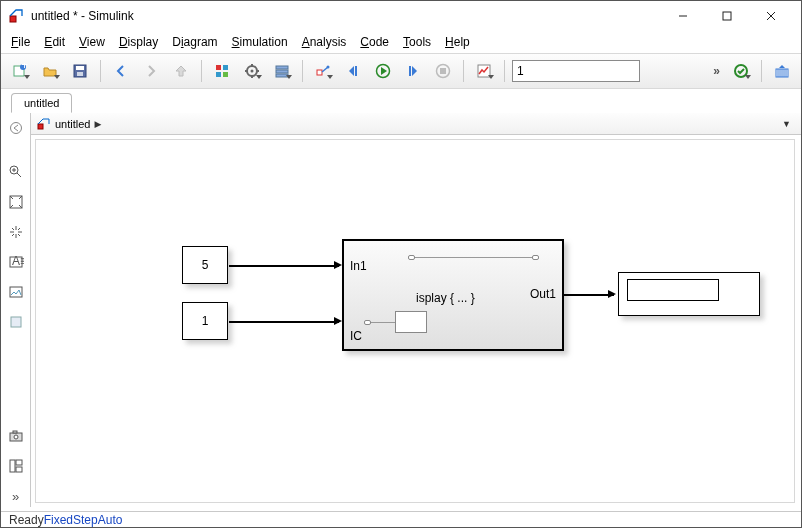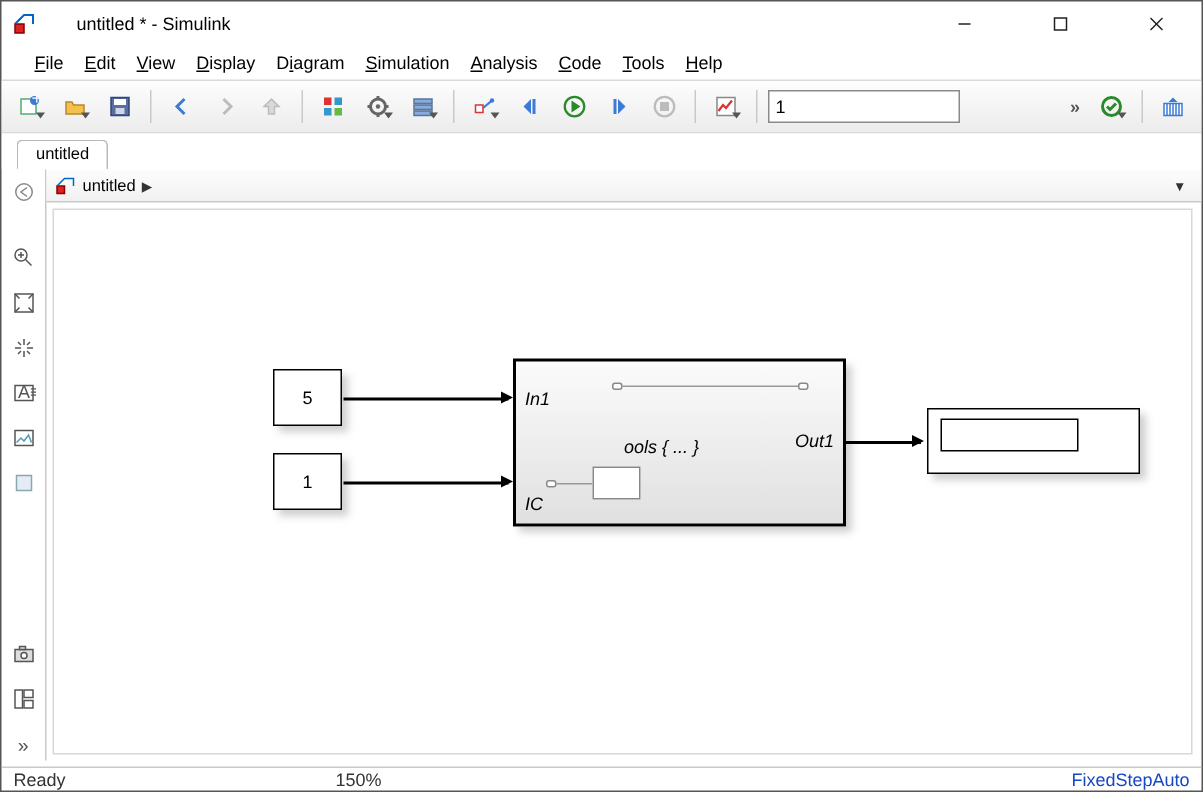--- a/index.html
+++ b/index.html
@@ -1,27 +1,27 @@
 <!DOCTYPE html>
 <html><head>
 <meta charset="utf-8">
 <style>
 * { box-sizing: border-box; margin: 0; padding: 0; font-family: "Segoe UI", Tahoma, sans-serif; font-size: 12px; }
 body { width: 802px; height: 528px; background: #fff; border: 1px solid #555; position: relative; overflow: hidden; }
 
 
-.titlebar { height: 30px; display: flex; align-items: center; padding: 0 8px; gap: 20px; }
+.titlebar { height: 30px; display: flex; align-items: center; padding: 0 8px; }
 .titlebar .app-icon { width: 16px; height: 16px; margin-right: 6px; position: relative; }
 .titlebar .app-icon svg { width: 16px; height: 16px; }
 .titlebar .title { flex: 1; }
 .winbtn { width: 44px; height: 28px; display: flex; align-items: center; justify-content: center; }
 .winbtn svg { width: 10px; height: 10px; }
 
 
-.menubar { height: 22px; display: flex; align-items: center; padding: 0 22px; gap: 14px; }
+.menubar { height: 22px; display: flex; align-items: center; padding: 0 10px; gap: 14px; }
 .menubar span { cursor: default; }
 .menubar span u { text-decoration: underline; }
 
 
 .toolbar { height: 36px; border-top: 1px solid #d9d9d9; border-bottom: 1px solid #d9d9d9; background: linear-gradient(#fdfdfd,#ececec); display: flex; align-items: center; padding: 0 6px; gap: 4px; }
 .tbtn { width: 26px; height: 26px; border: 1px solid transparent; border-radius: 3px; display: flex; align-items: center; justify-content: center; position: relative; }
 .tsep { width: 1px; height: 22px; background: #c9c9c9; margin: 0 3px; }
 .tdrop::after { content:""; position:absolute; right:2px; bottom:4px; border-left:3px solid transparent; border-right:3px solid transparent; border-top:4px solid #555; }
 .tinput { height: 22px; width: 128px; border: 1px solid #8a8a8a; background:#fff; padding: 0 4px; font-size: 12px; }
 
@@ -329,25 +329,25 @@
 
       <div class="block const" style="left:146px; top:162px;">
           <span>1</span>
         </div>
 
       <div class="wire" style="left:193px; top:125px; width:110px; height:1.5px;"></div>
       <div class="arrowR" style="left:298px; top:121px;"></div>
       <div class="wire" style="left:193px; top:181px; width:110px; height:1.5px;"></div>
       <div class="arrowR" style="left:298px; top:177px;"></div>
 
-      <div class="subsys" style="left:306px; top:99px;font-style:italic;">
+      <div class="subsys" style="left:306px; top:99px;">
         <span class="lbl" style="left:6px; top:18px;">In1</span>
         <span class="lbl" style="left:6px; top:88px;">IC</span>
         <span class="lbl" style="right:6px; top:46px;">Out1</span>
-        <span class="cap" style="left:72px; top:50px;">ools { ... }</span>
+        <span class="cap" style="left:72px; top:50px;">isplay { ... }</span>
 
         <div class="tinyport" style="left:64px; top:14px;"></div>
         <div class="wire" style="left:71px; top:16px; width:118px; height:1px; background:#999"></div>
         <div class="tinyport" style="left:188px; top:14px;"></div>
         <div class="tinyport" style="left:20px; top:79px;"></div>
         <div class="wire" style="left:27px; top:81px; width:24px; height:1px; background:#999"></div>
         <div class="mini" style="left:51px; top:70px; width:32px; height:22px;"></div>
       </div>
 
       <div class="wire" style="left:528px; top:154px; width:50px; height:1.5px;"></div>
@@ -355,15 +355,14 @@
 
       <div class="display" style="left:582px; top:132px;">
         <div class="inner"></div>
       </div>
     </div>
   </div>
 </div>
 
 <div class="status">
   <span>Ready</span>
-  <span class="mid">150%</span>
   <span class="right">FixedStepAuto</span>
 </div>
 
 </body></html>

